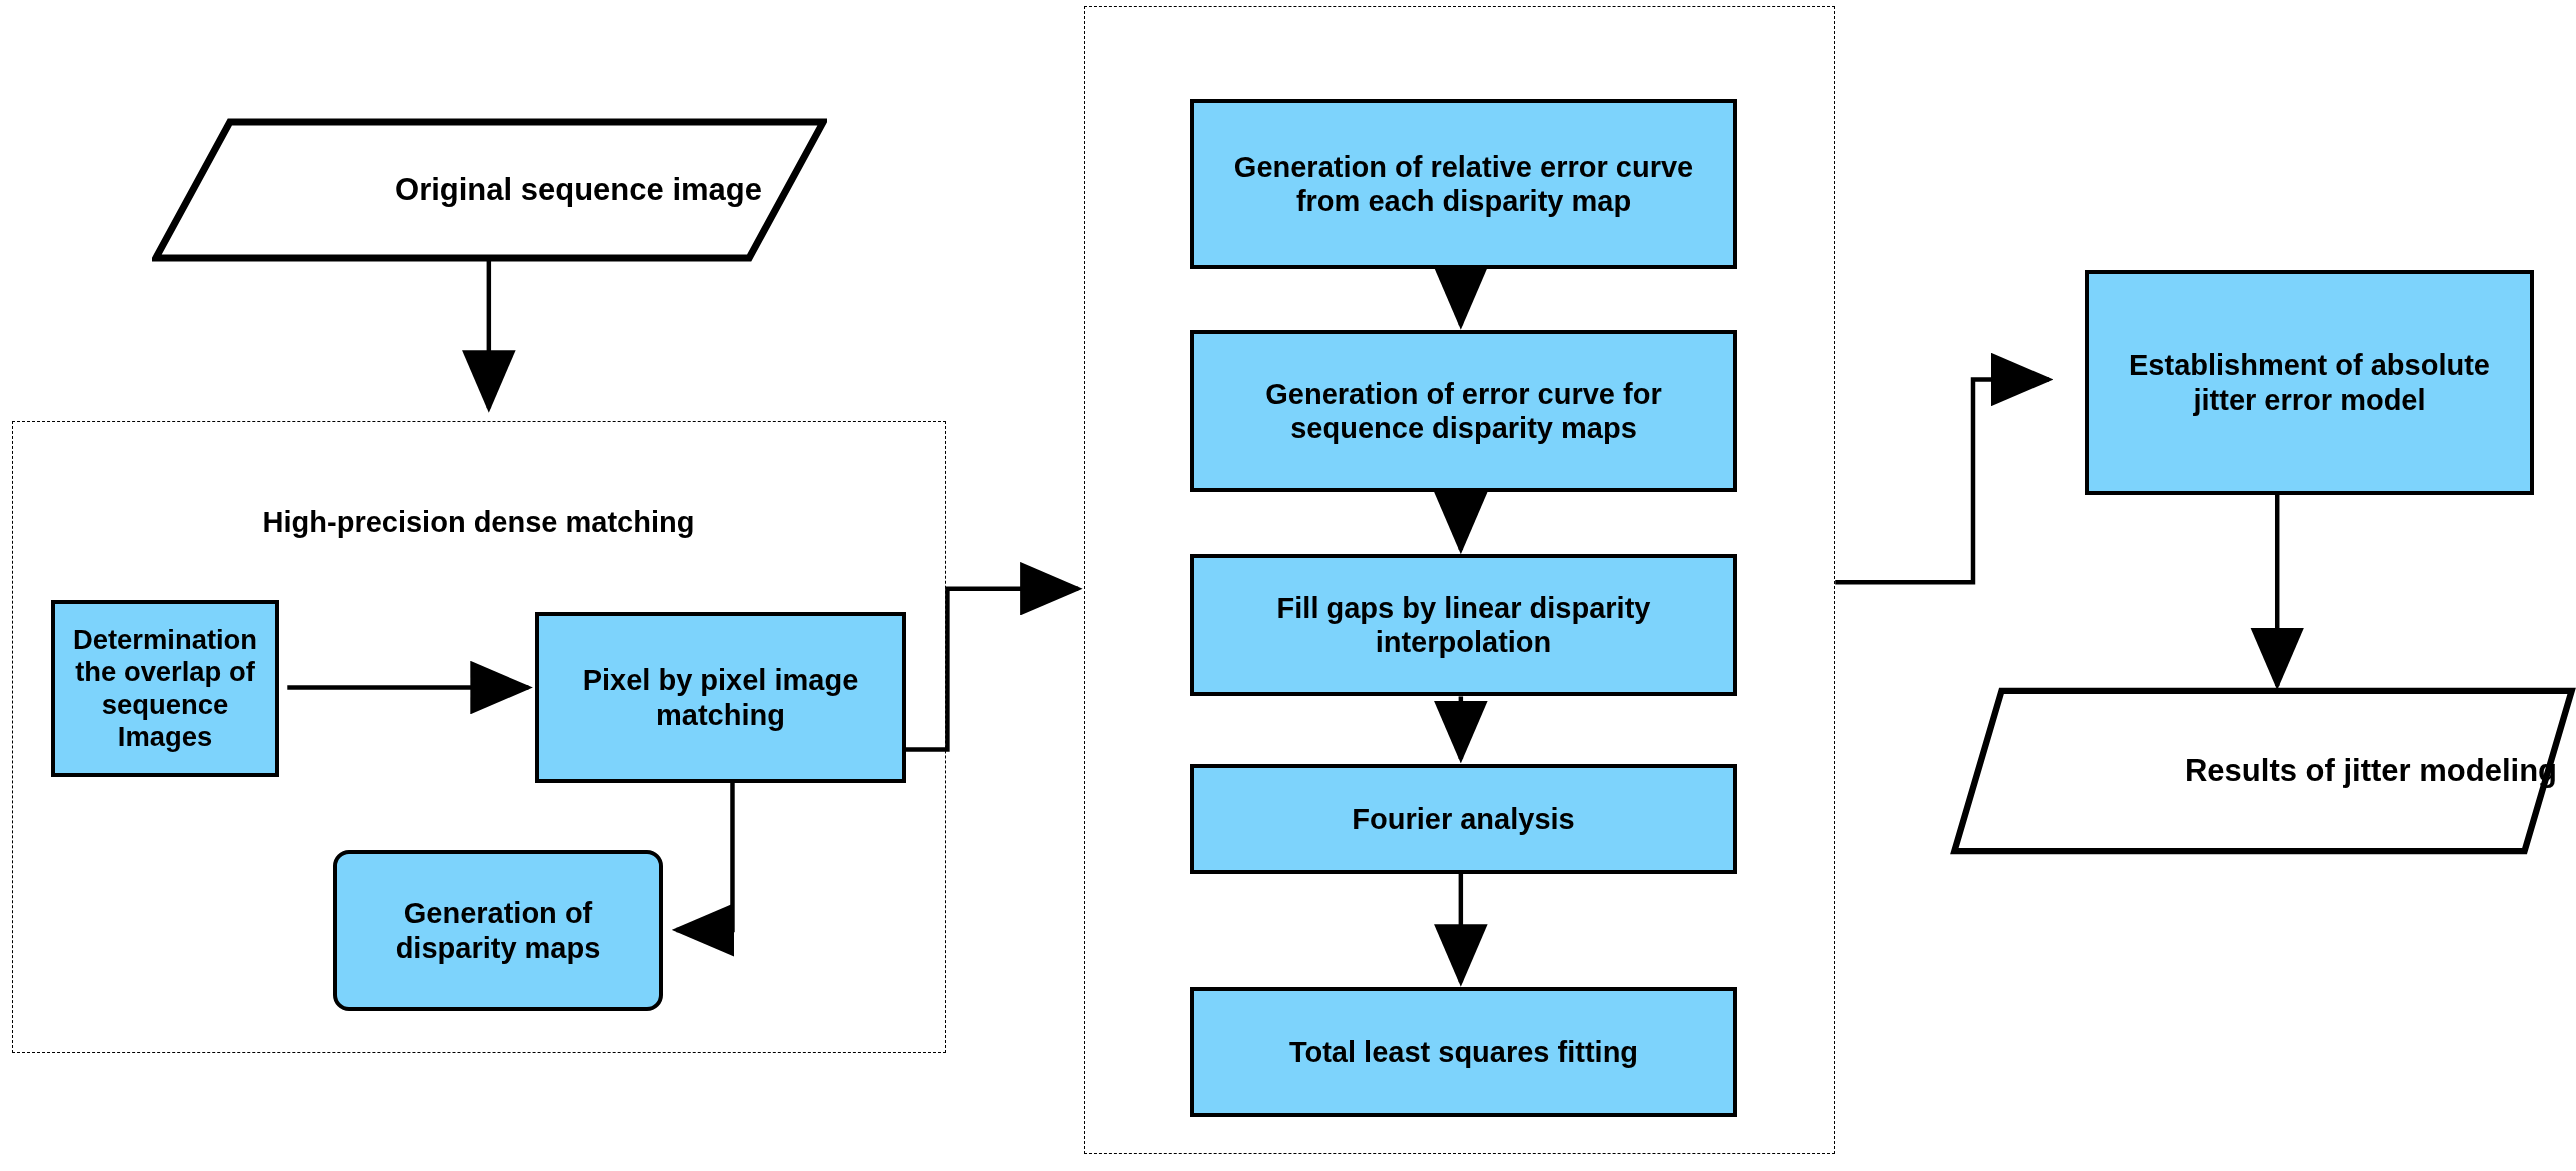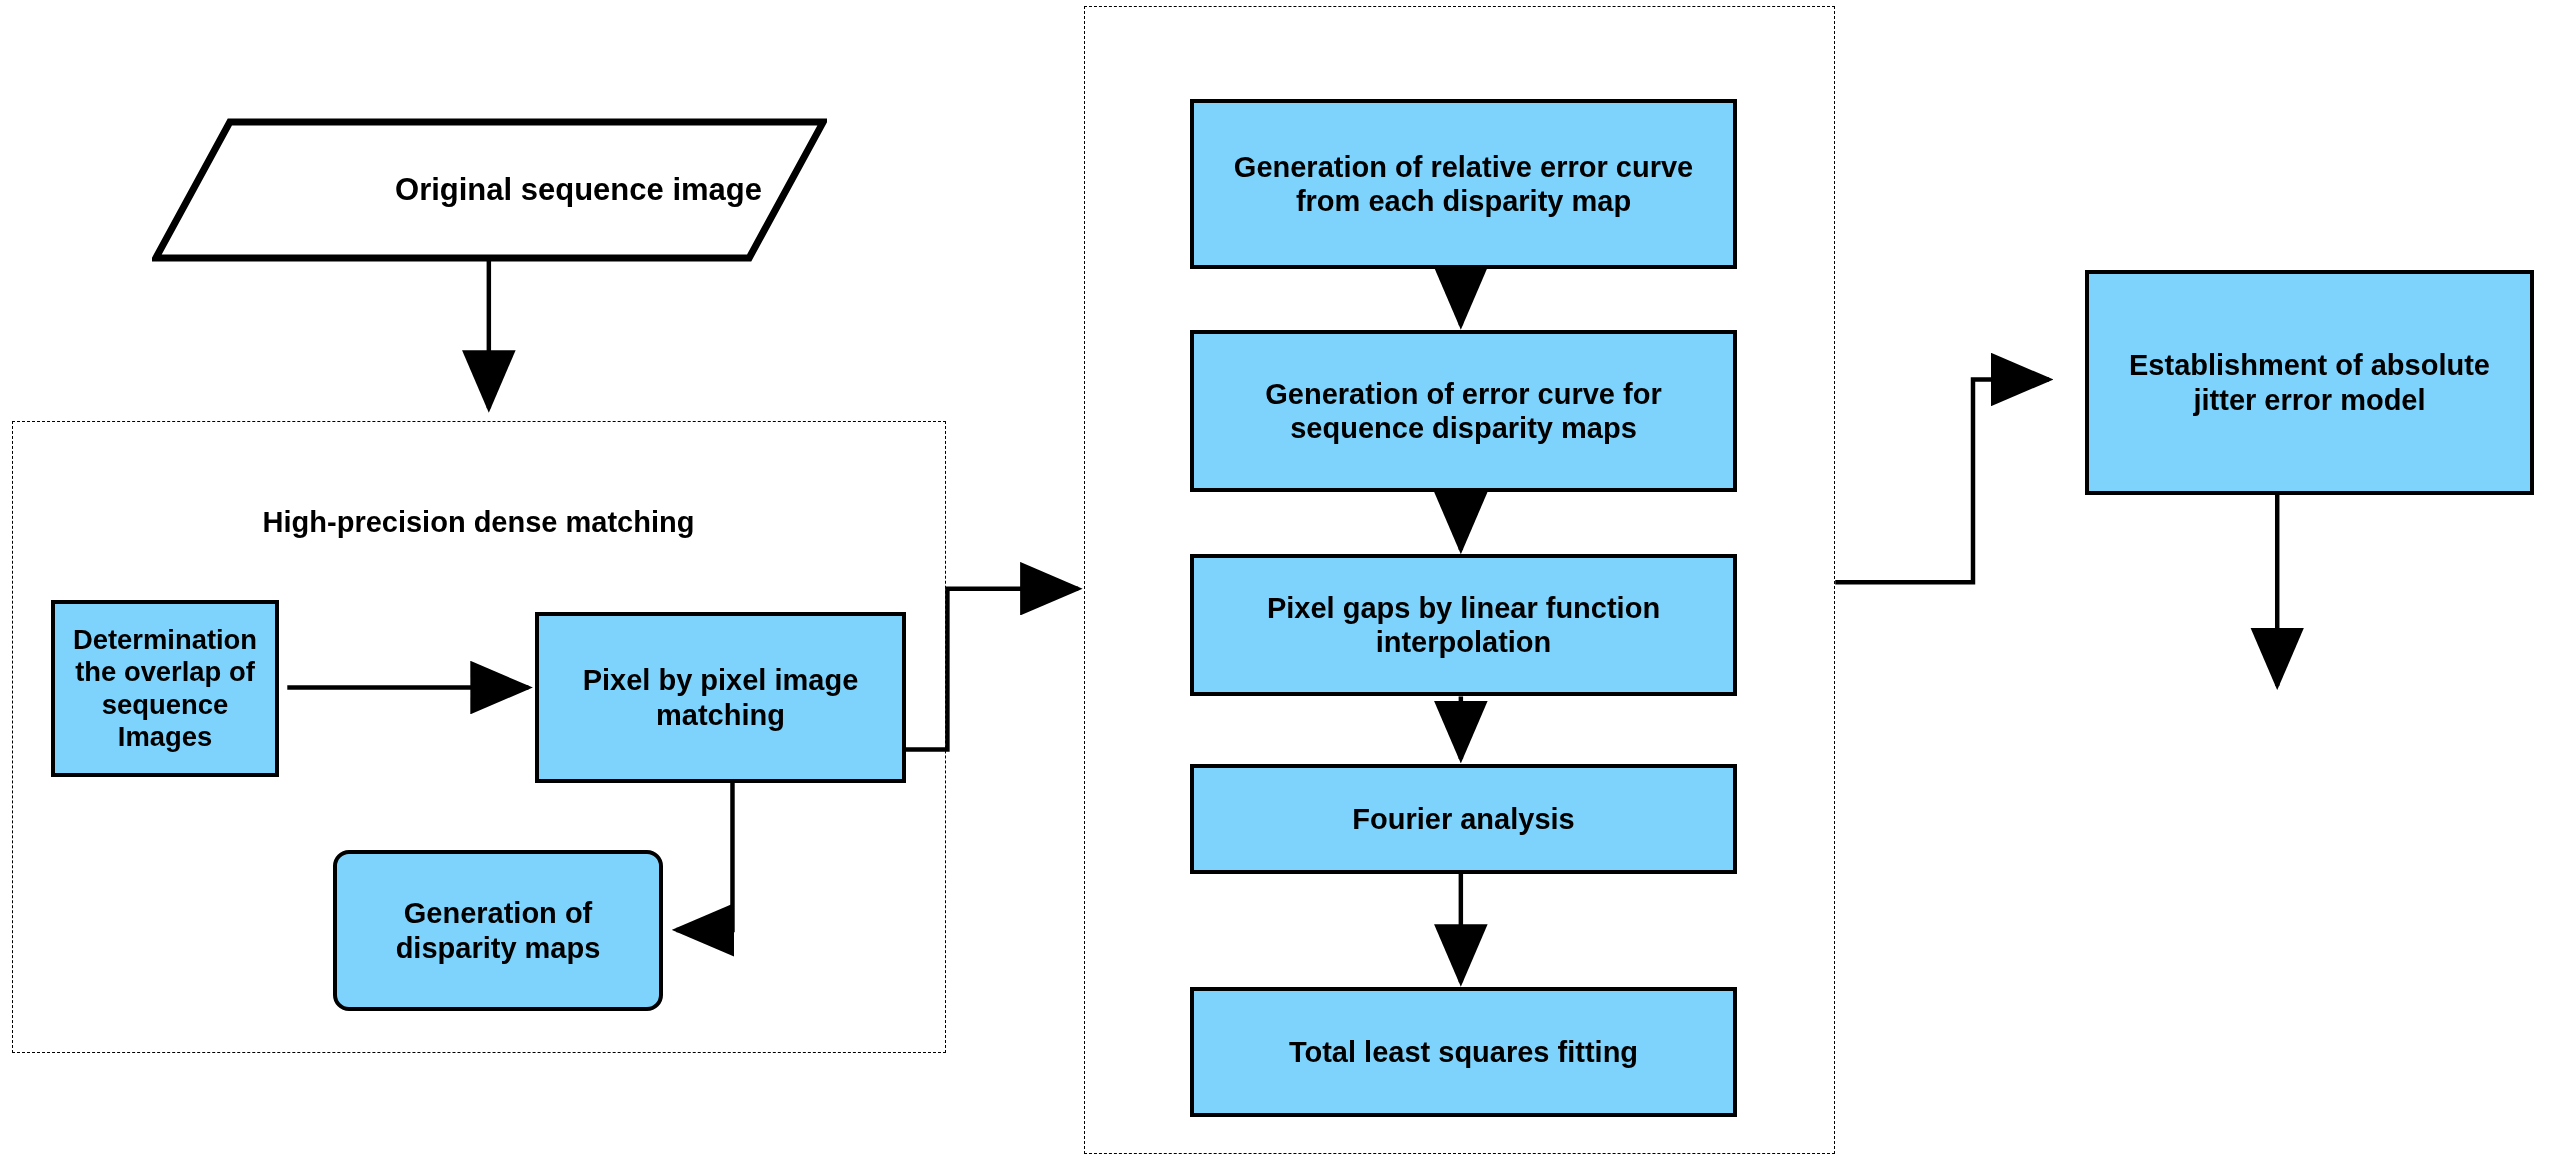--- a/index.html
+++ b/index.html
@@ -141,30 +141,38 @@
 
   <div class="node" style="left:1190px; top:99px; width:547px; height:170px; font-size:29px;">
     <span>Generation of relative error curve from each disparity map</span>
   </div>
 
   <div class="node" style="left:1190px; top:330px; width:547px; height:162px; font-size:29px;">
     <span>Generation of error curve for sequence disparity maps</span>
   </div>
 
   <div class="node" style="left:1190px; top:554px; width:547px; height:142px; font-size:29px;">
-    <span>Pixel gaps by linear function interpolation</span>
+    <span>Fill gaps by linear disparity interpolation</span>
   </div>
 
   <div class="node" style="left:1190px; top:764px; width:547px; height:110px; font-size:29px;">
     <span>Fourier analysis</span>
   </div>
 
   <div class="node" style="left:1190px; top:987px; width:547px; height:130px; font-size:29px;">
     <span>Total least squares fitting</span>
   </div>
 
   <div class="node" style="left:2053px; top:270px; width:449px; height:225px; font-size:29px;margin-left:32px;">
     <span>Establishment of absolute jitter error model</span>
   </div>
 
+  <div class="para-wrap" style="left:1950px; top:687px; width:626px; height:168px;">
+    <svg width="626" height="168" viewBox="0 0 982 264">
+      <polygon points="80,6 976,6 902,258 6,258" fill="#ffffff" stroke="#000000" stroke-width="10"></polygon>
+    </svg>
+    <div class="para-label" style="font-size:31px; padding:0 108px;">
+      <span>Results of jitter modeling</span>
+    </div>
+  </div>
 
 </div>
 
 
 </body></html>

